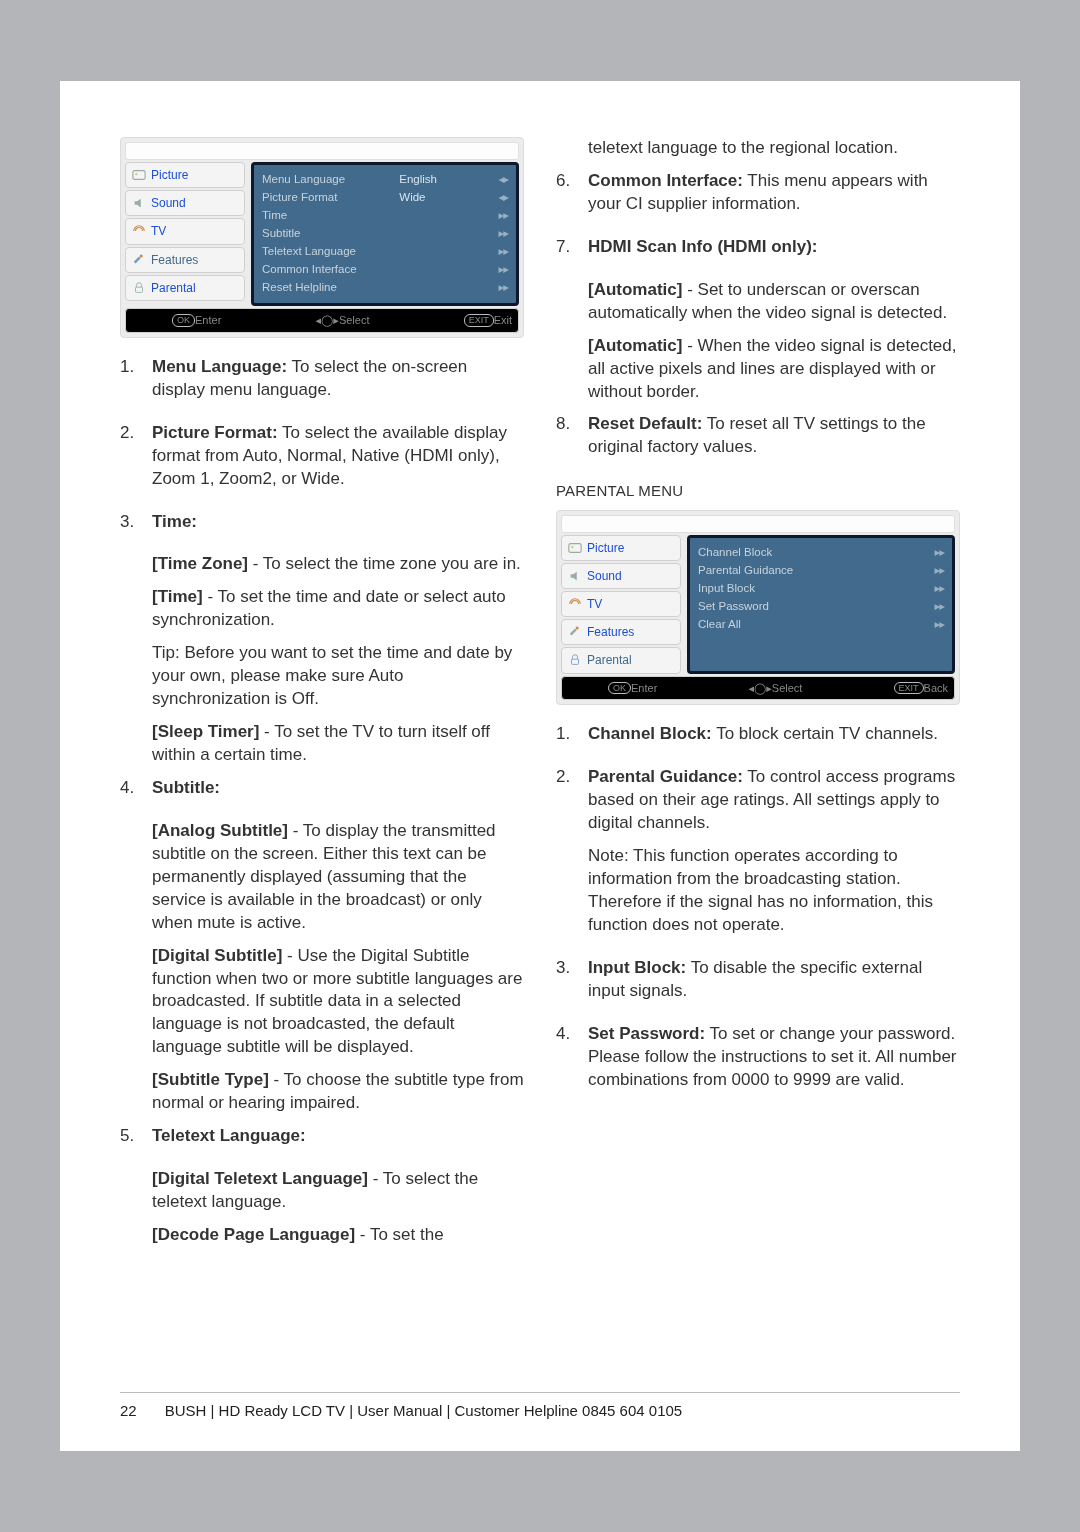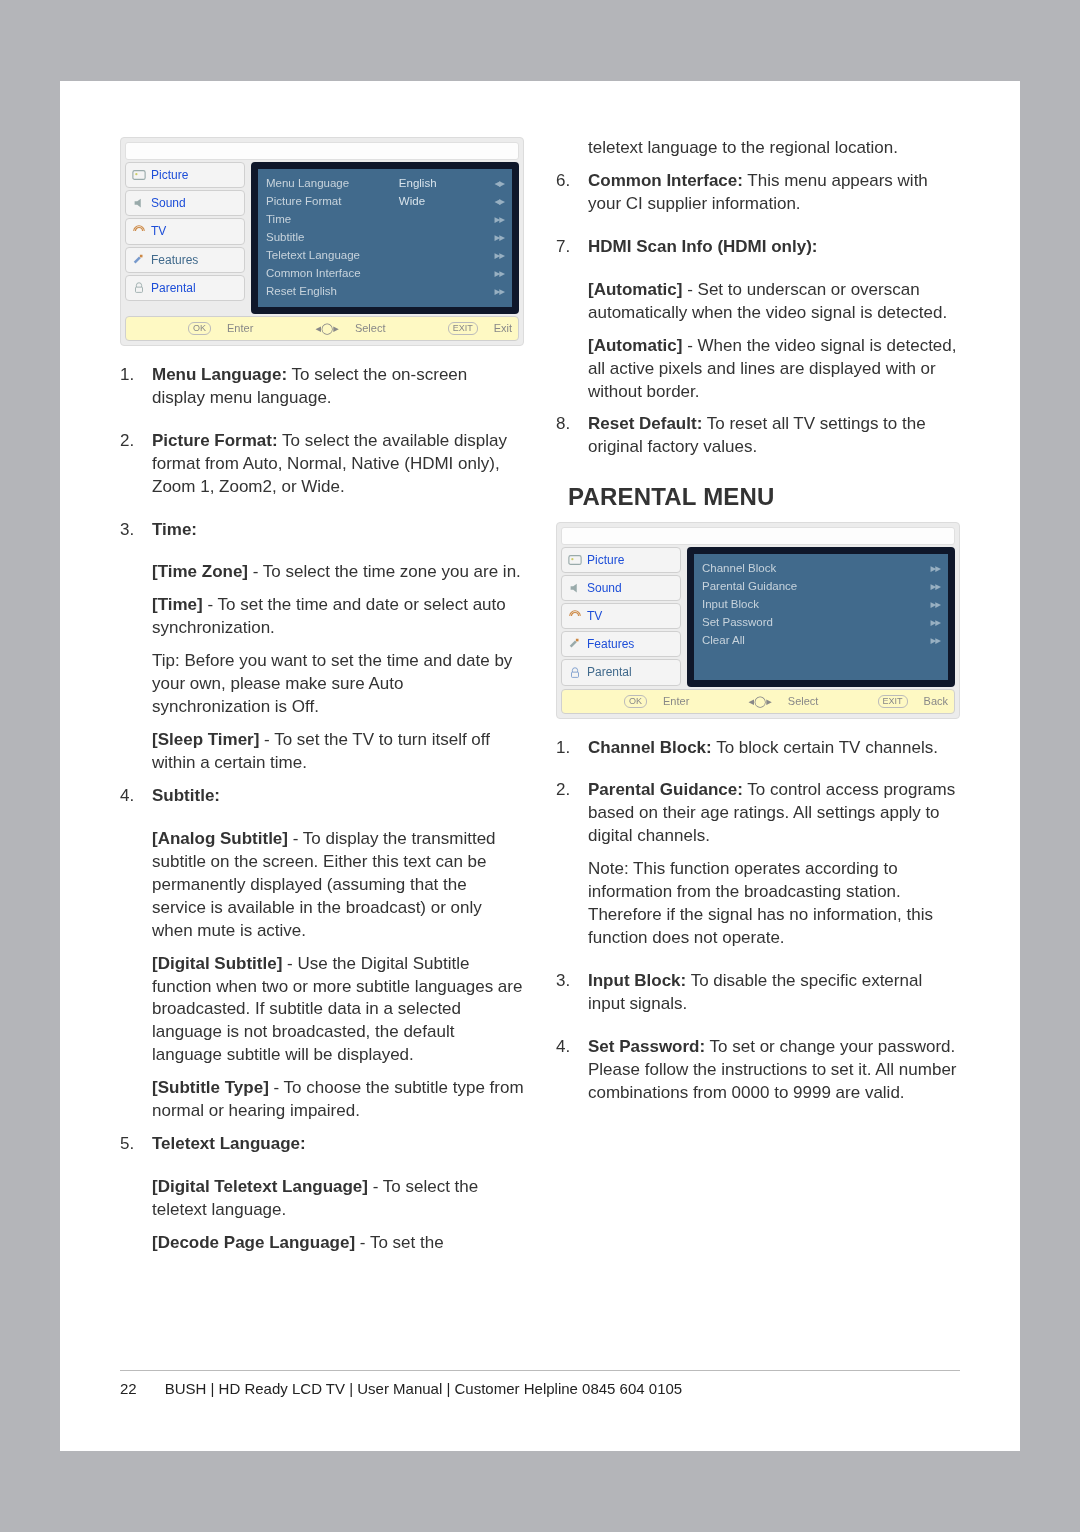--- a/index.html
+++ b/index.html
@@ -71,42 +71,42 @@
     }
     .menu-icon {
       width: 14px;
       height: 14px;
       display: inline-block;
     }
     .menu-icon svg { width: 100%; height: 100%; }
     .menu-content {
       flex: 1;
       background: #416a8c;
-      border: 7px solid #0f172a;
+      border: 3px solid #0f172a;
       border-radius: 4px;
       padding: 6px 8px;
       font-size: 11.5px;
       color: #c7d3dc;
     }
     .menu-row {
       display: flex;
       height: 18px;
       align-items: center;
     }
     .menu-row .mlabel { flex: 1.2; }
     .menu-row .mval { flex: 0.7; color: #d8e3eb; }
     .menu-row .arrows { flex: 0.25; text-align: right; color: #98b0c2; letter-spacing: -1px; }
     .menu-footer {
       display: flex;
       align-items: center;
-      gap: 16px;
+      gap: 0;
       font-size: 11px;
       color: #888;
       padding: 4px 6px;
-      background: #fef9c3;
+      background: #000000;
       border: 1px solid #d0d0d0;
       border-radius: 4px;
       margin-top: 2px;
     }
     .menu-footer .pill {
       display: inline-block;
       border: 1px solid #bbb;
       border-radius: 6px;
       padding: 0 4px;
       font-size: 9px;
@@ -123,29 +123,29 @@
     .ol-item .num {
       width: 18px;
       flex-shrink: 0;
     }
     .ol-item .content { flex: 1; }
     .content p { margin-bottom: 10px; }
     .indent-block { margin-left: 32px; margin-bottom: 10px; }
     .indent-block p { margin-bottom: 10px; }
     .bold { font-weight: 700; }
     .h2 {
-      font-weight: 700;
-      font-size: 24px;
-      margin: 12px 0 8px 12px;
+      font-weight: 400;
+      font-size: 15px;
+      margin: 12px 0 8px 0;
       letter-spacing: 0.2px;
     }
     
     .page-footer {
       position: absolute;
-      bottom: 52px;
+      bottom: 30px;
       left: 60px;
       right: 60px;
       border-top: 1px solid #bbb;
       padding-top: 8px;
       font-size: 15px;
       color: #222;
       display: flex;
       gap: 28px;
     }
   </style>
@@ -220,21 +220,21 @@
                 <span class="mlabel">Teletext Language</span>
                 <span class="mval"></span>
                 <span class="arrows">▸▸</span>
               </div>
             <div class="menu-row">
                 <span class="mlabel">Common Interface</span>
                 <span class="mval"></span>
                 <span class="arrows">▸▸</span>
               </div>
             <div class="menu-row">
-                <span class="mlabel">Reset English</span>
+                <span class="mlabel">Reset Helpline</span>
                 <span class="mval"></span>
                 <span class="arrows">▸▸</span>
               </div>
           </div>
         </div>
         <div class="menu-footer">
           <span style="width:40px"></span>
           <span class="pill">OK</span>
           <span>Enter</span>
           <span class="spacer"></span>

